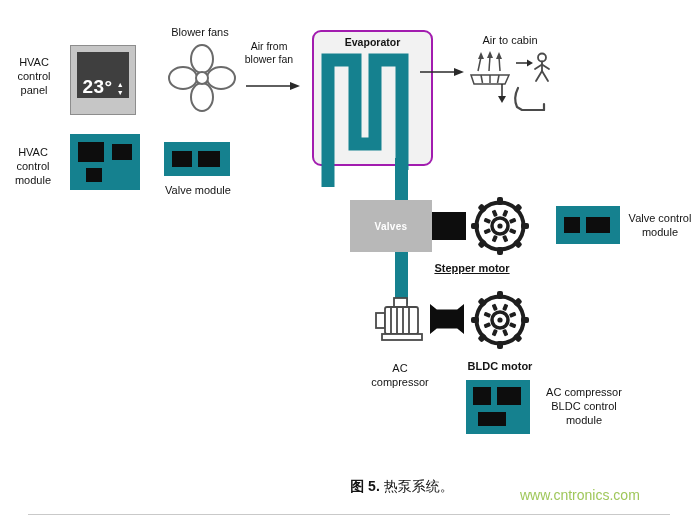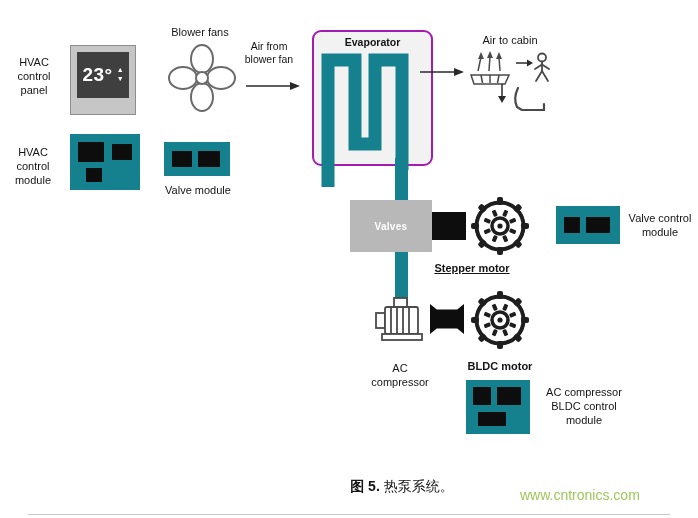--- a/index.html
+++ b/index.html
@@ -9,21 +9,21 @@
   }
   .lbl{position:absolute;font-size:11px;line-height:1.25;text-align:center;white-space:pre-line;color:#141414;}
   .bold{font-weight:bold;}
   .module{position:absolute;background:#15818f;}
   .chip{position:absolute;background:#0d0d0d;}
   .pipe{position:absolute;background:#15818f;}
   svg{display:block;}
 
   
   .panel{position:absolute;left:70px;top:45px;width:66px;height:70px;background:#c6c6c6;border:1px solid #8d8d8d;box-sizing:border-box;}
-  .panel-screen{position:absolute;left:6px;top:6px;right:6px;height:46px;background:#3f3f3f;display:flex;align-items:center;justify-content:center;gap:4px;}
+  .panel-screen{position:absolute;left:6px;top:6px;right:6px;height:46px;background:#3f3f3f;display:flex;align-items:flex-end;justify-content:center;gap:4px;}
   .temp{color:#ffffff;font-size:19px;font-weight:bold;letter-spacing:.5px;}
   .tri-col{display:flex;flex-direction:column;color:#ffffff;font-size:7px;line-height:1.25;}
 
   
   .evap{position:absolute;left:312px;top:30px;width:121px;height:136px;background:#f2f2f2;border:2px solid #a21caf;border-radius:9px;box-sizing:border-box;}
   .evap-title{position:absolute;top:4px;left:0;right:0;text-align:center;font-size:10.5px;font-weight:bold;}
   .coil{position:absolute;left:312px;top:30px;overflow:visible;}
 
   
   .valvebox{position:absolute;left:350px;top:200px;width:82px;height:52px;background:#b8b8b8;z-index:2;display:flex;align-items:center;justify-content:center;text-align:right;}

